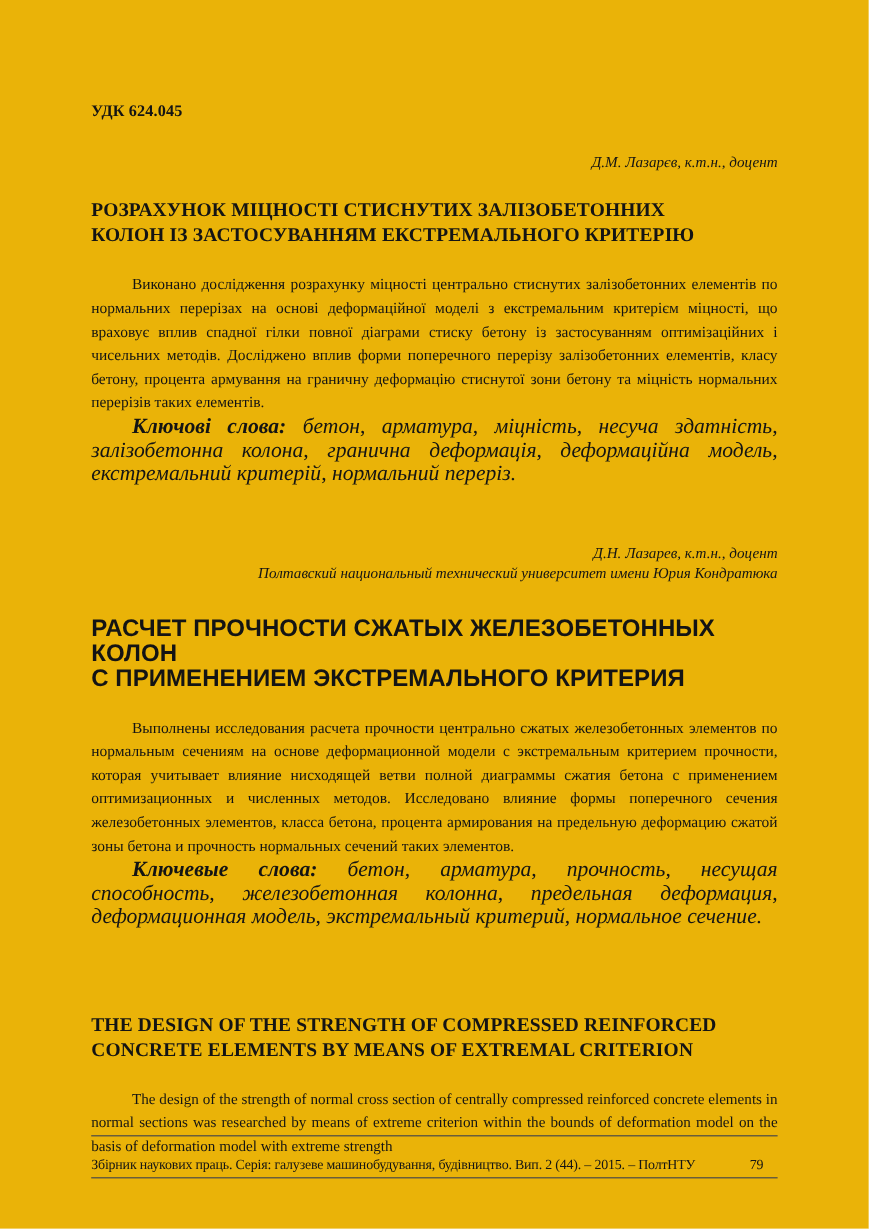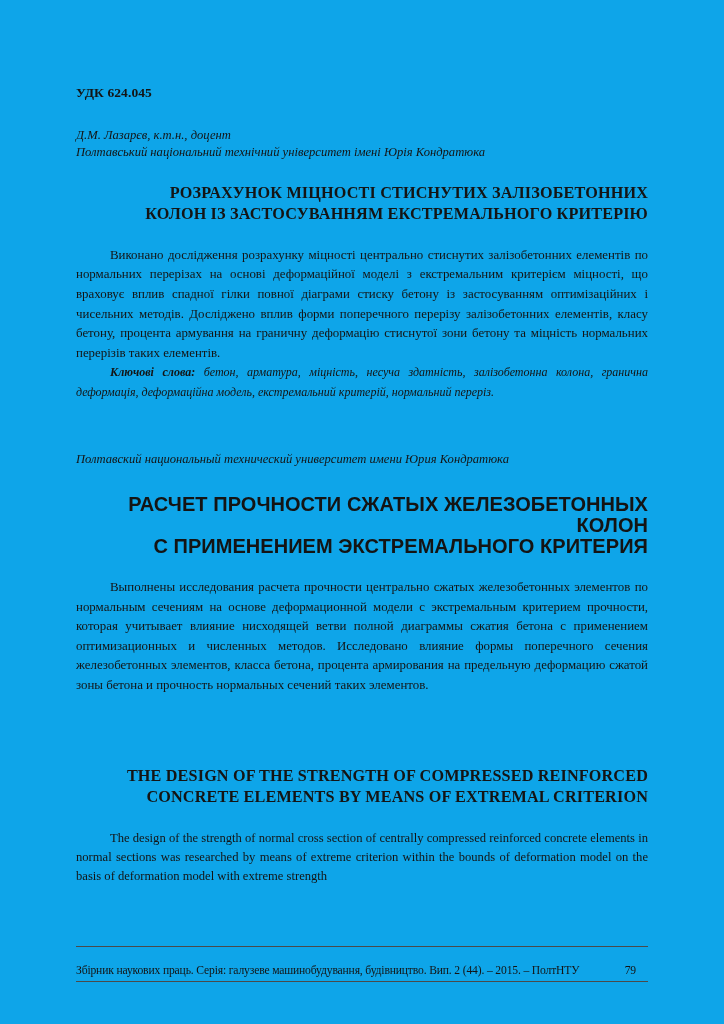--- a/index.html
+++ b/index.html
@@ -6,21 +6,21 @@
   html, body {
     margin: 0;
     padding: 0;
     background: #ffffff;
   }
   .page {
     position: relative;
     width: 724px;
     height: 1024px;
     margin: 0 auto;
-    background: #0ea5e9;
+    background: #eab308;
     color: #141414;
     overflow: hidden;
     font-family: "Liberation Serif", "DejaVu Serif", serif;
     -webkit-font-smoothing: antialiased;
   }
 
   
   .content {
     position: absolute;
     left: 76px;
@@ -33,31 +33,32 @@
     margin-top: 86px;
     font-family: "Liberation Serif", "DejaVu Serif", serif;
     font-weight: bold;
     font-size: 13.5px;
     letter-spacing: 0.1px;
     line-height: 1.1;
   }
 
   
   .author-block {
+    text-align: right;
     font-style: italic;
     font-size: 12.6px;
     line-height: 17.5px;
     font-family: "Liberation Serif", "DejaVu Serif", serif;
   }
   .author-block .name { display: block; }
   .author-block .affil { display: block; }
 
   
   .title {
-    text-align: right;
+    text-align: left;
     font-weight: bold;
     line-height: 21px;
     margin: 0;
   }
   .title-serif {
     font-family: "Liberation Serif", "DejaVu Serif", serif;
     font-size: 16.2px;
     letter-spacing: 0.15px;
   }
   .title-sans {
@@ -79,21 +80,21 @@
   }
   p.abstract.en {
     font-size: 12.6px;
     line-height: 19.4px;
   }
   p.keywords {
     margin: 0;
     text-align: justify;
     text-indent: 34px;
     font-style: italic;
-    font-size: 12px;
+    font-size: 18px;
     line-height: 19.6px;
     font-family: "Liberation Serif", "DejaVu Serif", serif;
   }
   p.keywords .kw-label {
     font-weight: bold;
     font-style: italic;
   }
 
   
   .footer {
@@ -129,21 +130,20 @@
 <div class="page">
 
   <div class="content">
 
     <div class="udc">УДК 624.045</div>
 
     <div class="sp-c"></div>
 
     <div class="author-block">
       <span class="name">Д.М. Лазарєв, к.т.н., доцент</span>
-      <span class="affil">Полтавський національний технічний університет імені Юрія Кондратюка</span>
     </div>
 
     <div class="sp-e"></div>
 
     <h1 class="title title-serif">
       <span class="title-line">РОЗРАХУНОК МІЦНОСТІ СТИСНУТИХ ЗАЛІЗОБЕТОННИХ</span>
       <span class="title-line">КОЛОН ІЗ ЗАСТОСУВАННЯМ ЕКСТРЕМАЛЬНОГО КРИТЕРІЮ</span>
     </h1>
 
     <div class="sp-e"></div>
@@ -151,34 +151,38 @@
     <p class="abstract">Виконано дослідження розрахунку міцності центрально стиснутих залізобетонних елементів по нормальних перерізах на основі деформаційної моделі з екстремальним критерієм міцності, що враховує вплив спадної гілки повної діаграми стиску бетону із застосуванням оптимізаційних і чисельних методів. Досліджено вплив форми поперечного перерізу залізобетонних елементів, класу бетону, процента армування на граничну деформацію стиснутої зони бетону та міцність нормальних перерізів таких елементів.</p>
 
     <p class="keywords">
       <span class="kw-label">Ключові слова:</span><span> бетон, арматура, міцність, несуча здатність, залізобетонна колона, гранична деформація, деформаційна модель, екстремальний критерій, нормальний переріз.</span>
     </p>
 
     <div class="sp-d"></div>
     <div class="sp-a"></div>
 
     <div class="author-block">
+      <span class="name">Д.Н. Лазарев, к.т.н., доцент</span>
       <span class="affil">Полтавский национальный технический университет имени Юрия Кондратюка</span>
     </div>
 
     <div class="sp-c"></div>
 
     <h1 class="title title-sans">
       <span class="title-line">РАСЧЕТ ПРОЧНОСТИ СЖАТЫХ ЖЕЛЕЗОБЕТОННЫХ КОЛОН</span>
       <span class="title-line">С ПРИМЕНЕНИЕМ ЭКСТРЕМАЛЬНОГО КРИТЕРИЯ</span>
     </h1>
 
     <div class="sp-e"></div>
 
     <p class="abstract">Выполнены исследования расчета прочности центрально сжатых железобетонных элементов по нормальным сечениям на основе деформационной модели с экстремальным критерием прочности, которая учитывает влияние нисходящей ветви полной диаграммы сжатия бетона с применением оптимизационных и численных методов. Исследовано влияние формы поперечного сечения железобетонных элементов, класса бетона, процента армирования на предельную деформацию сжатой зоны бетона и прочность нормальных сечений таких элементов.</p>
 
+    <p class="keywords">
+      <span class="kw-label">Ключевые слова:</span><span> бетон, арматура, прочность, несущая способность, железобетонная колонна, предельная деформация, деформационная модель, экстремальный критерий, нормальное сечение.</span>
+    </p>
 
     <div class="sp-d"></div>
     <div class="sp-b"></div>
 
 
     <div class="sp-c"></div>
 
     <h1 class="title title-serif">
       <span class="title-line">THE DESIGN OF THE STRENGTH OF COMPRESSED REINFORCED</span>
       <span class="title-line">CONCRETE ELEMENTS BY MEANS OF EXTREMAL CRITERION</span>

